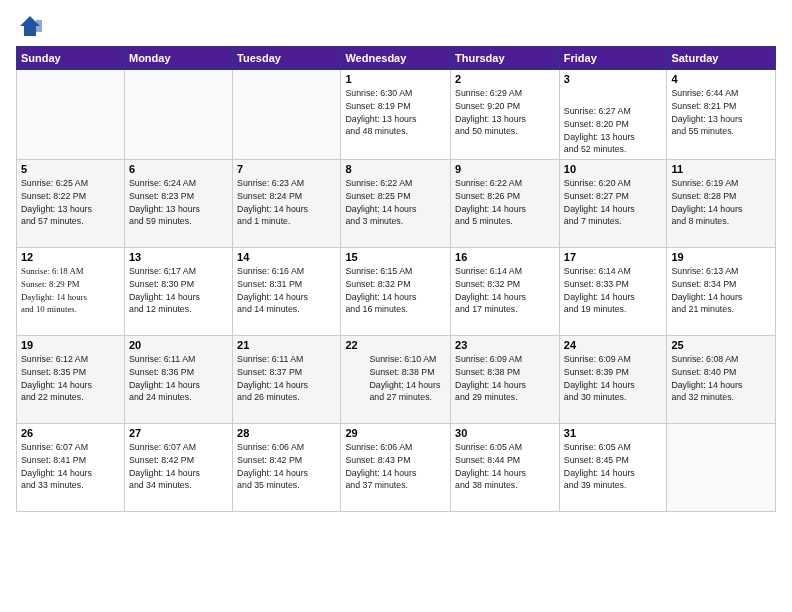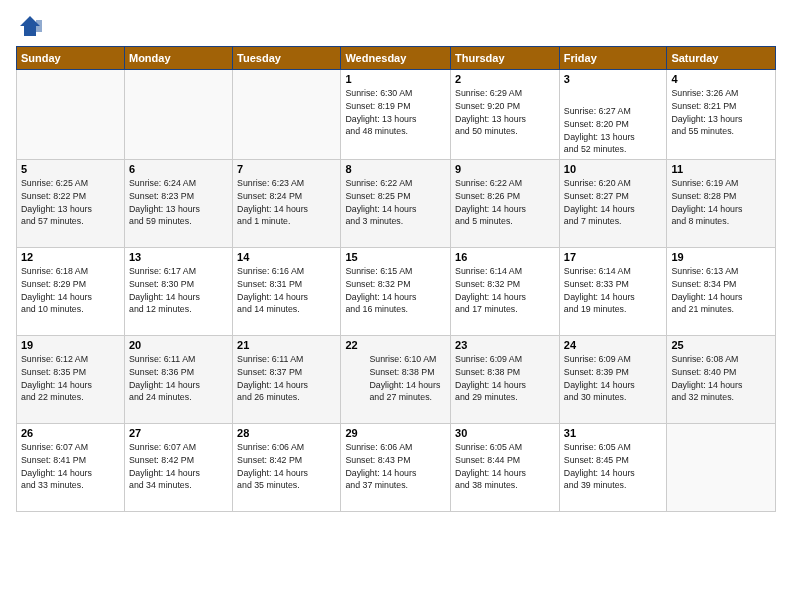--- a/index.html
+++ b/index.html
@@ -42,21 +42,21 @@
       font-size: 13px;
       color: #333;
       font-style: italic;
     }
     .calendar {
       width: 100%;
       border-collapse: collapse;
       font-size: 9.5px;
     }
     .calendar thead th {
-      background: #a16207;
+      background: #4c1d95;
       color: #fff;
       padding: 5px 4px;
       text-align: left;
       font-size: 11px;
       border: 1px solid #1a4080;
     }
     .calendar tbody td {
       border: 1px solid #ccc;
       vertical-align: top;
       padding: 3px 4px;
@@ -137,21 +137,21 @@
           </td>
           <td>
             <span class="day-num">3</span>
             <div class="day-info" style="white-space: pre-line; margin-top: 20px;">Sunrise: 6:27 AM
 Sunset: 8:20 PM
 Daylight: 13 hours
 and 52 minutes.</div>
           </td>
           <td>
             <span class="day-num">4</span>
-            <div class="day-info" style="white-space: pre-line;">Sunrise: 3:26 AM
+            <div class="day-info" style="white-space: pre-line;">Sunrise: 6:44 AM
 Sunset: 8:21 PM
 Daylight: 13 hours
 and 55 minutes.</div>
           </td>
         </tr>
         <tr>
           <td>
             <span class="day-num">5</span>
             <div class="day-info" style="white-space: pre-line;">Sunrise: 6:25 AM
 Sunset: 8:22 PM
@@ -197,21 +197,21 @@
             <span class="day-num">11</span>
             <div class="day-info" style="white-space: pre-line;">Sunrise: 6:19 AM
 Sunset: 8:28 PM
 Daylight: 14 hours
 and 8 minutes.</div>
           </td>
         </tr>
         <tr>
           <td>
             <span class="day-num">12</span>
-            <div class="day-info" style="white-space: pre-line;">Sunrise: 6:18 AM
+            <div class="day-info" style="white-space: pre-line; font-family: Liberation Serif, serif;">Sunrise: 6:18 AM
 Sunset: 8:29 PM
 Daylight: 14 hours
 and 10 minutes.</div>
           </td>
           <td>
             <span class="day-num">13</span>
             <div class="day-info" style="white-space: pre-line;">Sunrise: 6:17 AM
 Sunset: 8:30 PM
 Daylight: 14 hours
 and 12 minutes.</div>

